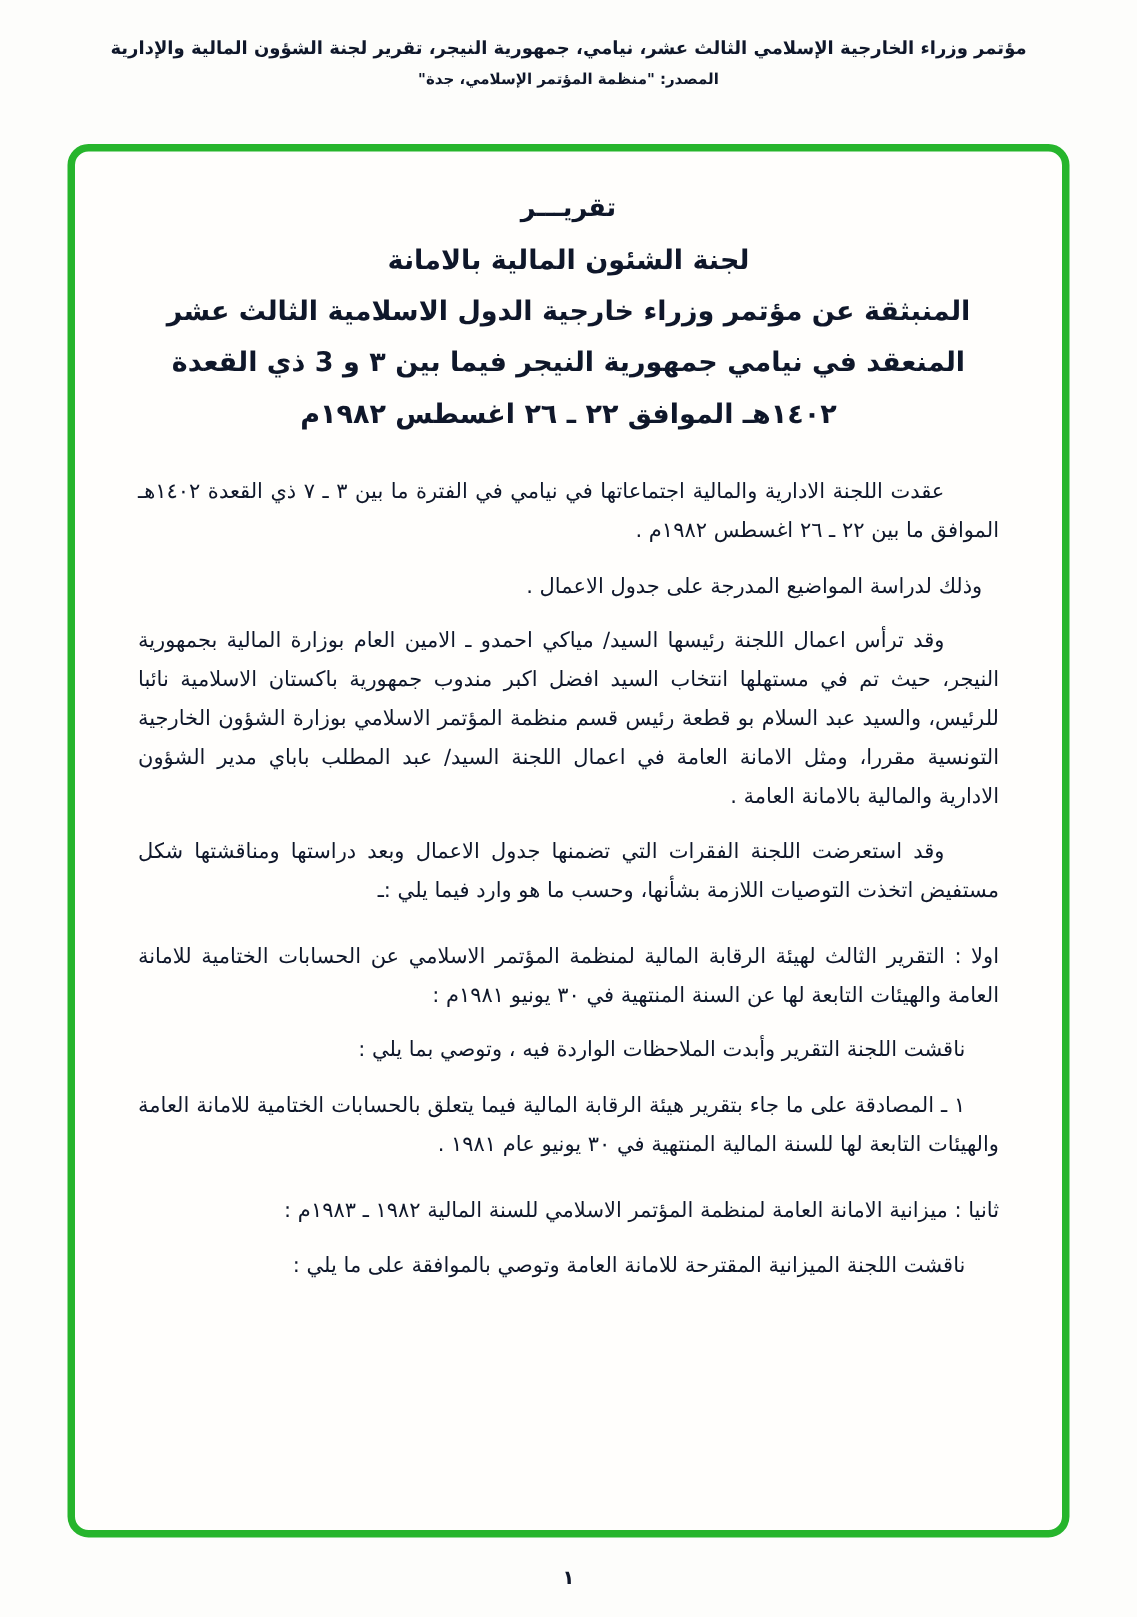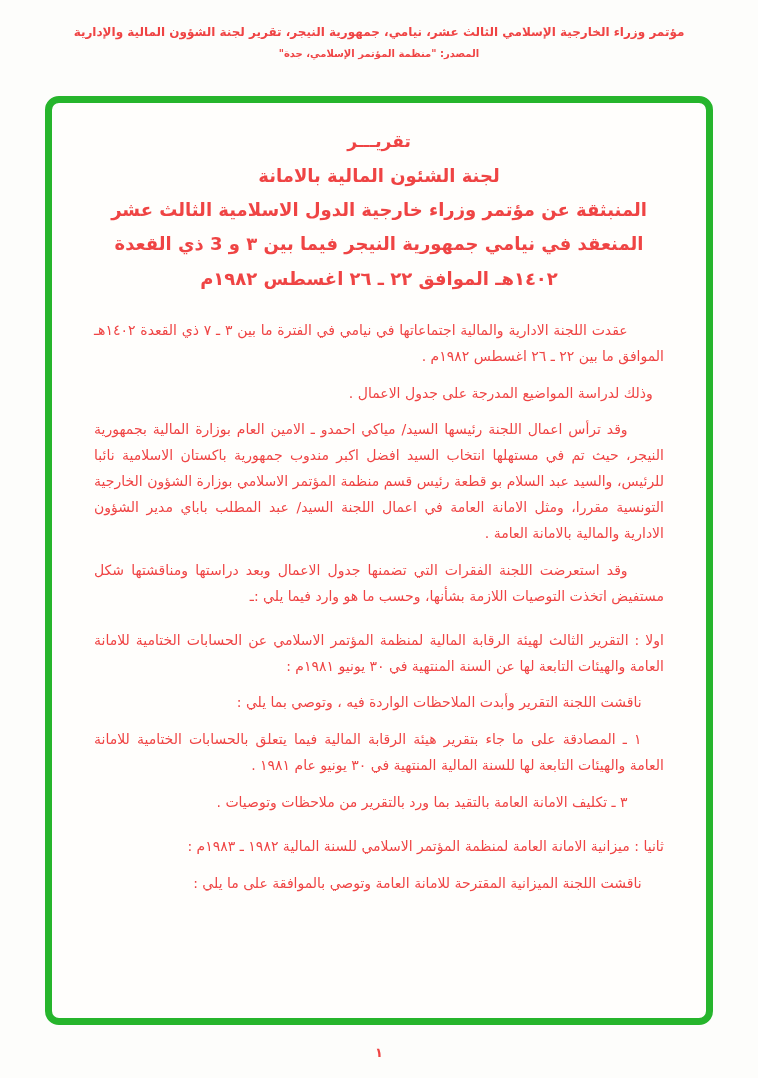--- a/index.html
+++ b/index.html
@@ -4,34 +4,34 @@
 <style>
   * { margin:0; padding:0; box-sizing:border-box; }
   body { margin:0; background:#f4f4f1; }
   .page {
     position:relative;
     width:758px; height:1078px;
     background:#fdfdfb;
     font-family:"DejaVu Sans", sans-serif;
     direction:rtl;
     overflow:hidden;
-    color:#ef4444;
+    color:#0f172a;
   }
   .header {
     position:absolute; top:24px; right:0; left:0;
     text-align:center; font-weight:bold;
   }
   .header-line1 { font-size:12px; line-height:1.4; padding:0 70px; }
   .header-line2 { font-size:10px; margin-top:7px; }
 
   .doc-frame {
     position:absolute; top:96px; right:45px;
     width:668px; height:929px;
     background:#fffefc;
-    border:7px solid #404040;
+    border:5px solid #404040;
     border-radius:14px;
     padding:22px 42px 10px 42px;
     overflow:hidden;
   }
 
   .doc-title {
     text-align:center; font-size:17px; font-weight:bold;
     letter-spacing:1px; margin-top:6px;
   }
   .subtitle-block { margin-top:8px; }
@@ -86,21 +86,20 @@
     <p class="para ind-lg">وقد ترأس اعمال اللجنة رئيسها السيد/ مياكي احمدو ـ الامين العام بوزارة المالية بجمهورية النيجر، حيث تم في مستهلها انتخاب السيد افضل اكبر مندوب جمهورية باكستان الاسلامية نائبا للرئيس، والسيد عبد السلام بو قطعة رئيس قسم منظمة المؤتمر الاسلامي بوزارة الشؤون الخارجية التونسية مقررا، ومثل الامانة العامة في اعمال اللجنة السيد/ عبد المطلب باباي مدير الشؤون الادارية والمالية بالامانة العامة .</p>
 
     <p class="para ind-lg">وقد استعرضت اللجنة الفقرات التي تضمنها جدول الاعمال وبعد دراستها ومناقشتها شكل مستفيض اتخذت التوصيات اللازمة بشأنها، وحسب ما هو وارد فيما يلي :ـ</p>
 
     <p class="para section-heading">اولا : التقرير الثالث لهيئة الرقابة المالية لمنظمة المؤتمر الاسلامي عن الحسابات الختامية للامانة العامة والهيئات التابعة لها عن السنة المنتهية في ٣٠ يونيو ١٩٨١م :</p>
 
     <p class="para ind-md">ناقشت اللجنة التقرير وأبدت الملاحظات الواردة فيه ، وتوصي بما يلي :</p>
 
     <p class="para ind-md">١ ـ المصادقة على ما جاء بتقرير هيئة الرقابة المالية فيما يتعلق بالحسابات الختامية للامانة العامة والهيئات التابعة لها للسنة المالية المنتهية في ٣٠ يونيو عام ١٩٨١ .</p>
 
-    <p class="para ind-lg">٣ ـ تكليف الامانة العامة بالتقيد بما ورد بالتقرير من ملاحظات وتوصيات .</p>
 
     <p class="para section-heading mt-md">ثانيا : ميزانية الامانة العامة لمنظمة المؤتمر الاسلامي للسنة المالية ١٩٨٢ ـ ١٩٨٣م :</p>
 
     <p class="para ind-md">ناقشت اللجنة الميزانية المقترحة للامانة العامة وتوصي بالموافقة على ما يلي :</p>
 
 
   </div>
 
   <div class="page-number">١</div>
 

